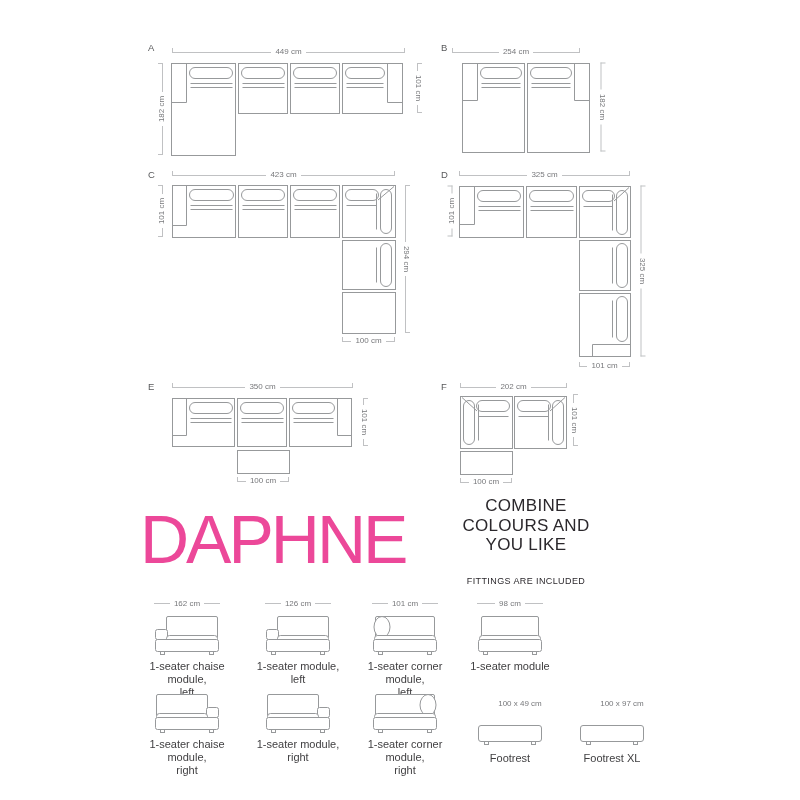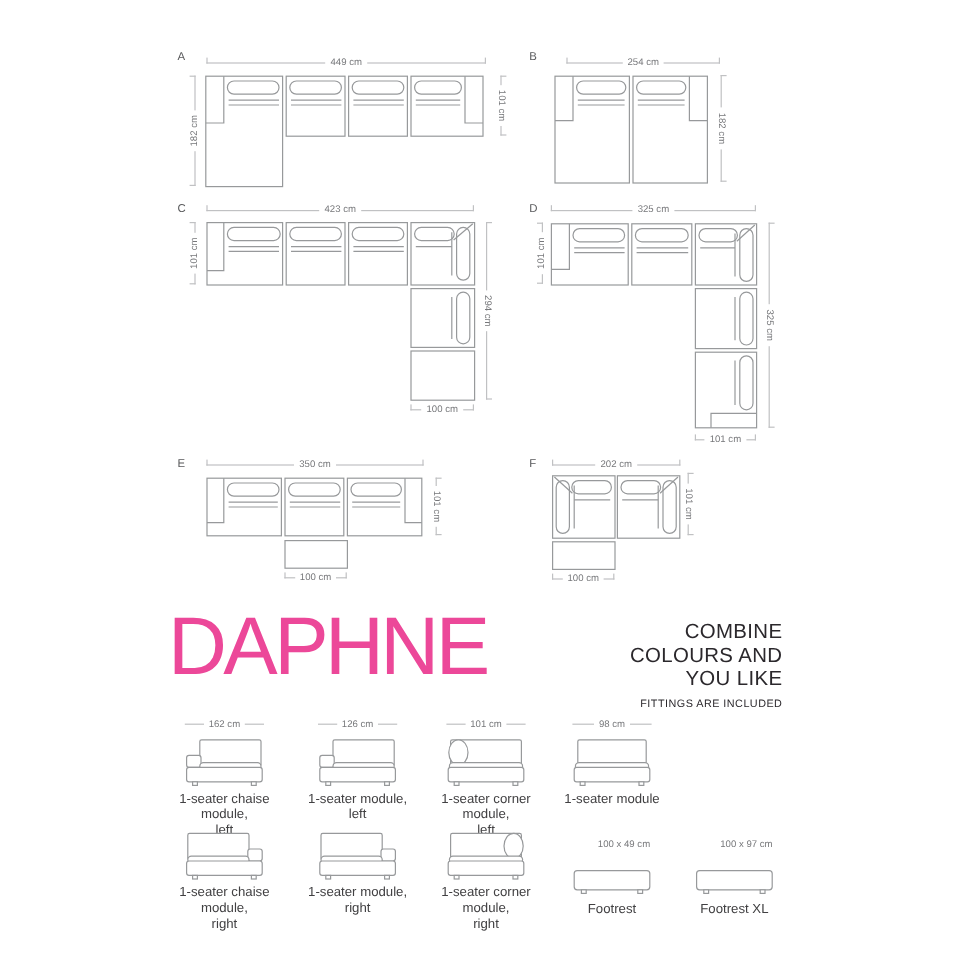--- a/index.html
+++ b/index.html
@@ -16,23 +16,23 @@
   .dim .tx{padding:0 4px;}
   .vdim{transform-origin:center center;}
   .rotl{transform:rotate(-90deg);}
   .rotr{transform:rotate(90deg);}
   
   svg.tv{position:absolute;overflow:visible;}
   svg.tv *{stroke:#97999b;stroke-width:1;fill:#fff;}
   svg.tv line, svg.tv path{fill:none;}
   
   .title{position:absolute;left:140px;top:504px;font-size:68px;line-height:70px;font-weight:300;letter-spacing:-3px;color:#ec4899;}
-  .tagline{position:absolute;left:400px;top:517px;width:252px;text-align:right;color:#2b282c;}
+  .tagline{position:absolute;left:400px;top:496px;width:252px;text-align:center;color:#2b282c;}
   .tagline .tl{font-size:17px;line-height:19.5px;letter-spacing:.3px;}
-  .tagline .note{margin-top:5px;font-size:9px;letter-spacing:.4px;color:#2b282c;}
+  .tagline .note{margin-top:21px;font-size:9px;letter-spacing:.4px;color:#2b282c;}
   
   .mcell{position:absolute;width:108px;display:flex;flex-direction:column;align-items:center;}
   .mcell .mdim{position:relative;width:66px;margin:0 auto 4px auto;height:10px;display:flex;align-items:center;color:#77787b;font-size:8px;white-space:nowrap;}
   .mcell .mdim.wide{width:88px;}
   .mcell .mdim .ln{flex:1;height:4px;border-bottom:1px solid #c0c1c3;transform:translateY(-2px);}
   .mcell .mdim .tx{padding:0 4px;}
   .micon{height:44px;display:flex;align-items:flex-end;justify-content:center;}
   .micon svg *{stroke:#97999b;stroke-width:1;fill:#fff;}
   .mlabel{margin-top:4px;font-size:11px;line-height:13px;color:#414042;text-align:center;}
   .fdim-abs{position:absolute;top:8px;left:50%;transform:translateX(-50%);flex-direction:column;}
@@ -86,21 +86,21 @@
         <rect x="174.5" y="6.5" width="39" height="11" rx="5.5"></rect>
         <line x1="175.5" y1="22.5" x2="212.5" y2="22.5"></line>
           <line x1="175.5" y1="26.5" x2="212.5" y2="26.5"></line>
       </g>
     </svg>
   </figure>
 
   
   <figure class="cfg">
     <div class="letter" style="left:441px;top:42px">B</div>
-    <div class="dim" style="left:472px;top:47px;width:128px">
+    <div class="dim" style="left:452px;top:47px;width:128px">
       <i class="ln"></i>
         <span class="tx">254 cm</span>
         <i class="ln"></i>
     </div>
     <div class="dim vdim rotr" style="left:557px;top:102px;width:89px">
       <i class="ln"></i>
         <span class="tx">182 cm</span>
         <i class="ln"></i>
     </div>
     <svg class="tv" style="left:462px;top:61px" width="128" height="93" viewBox="0 0 128 93">

